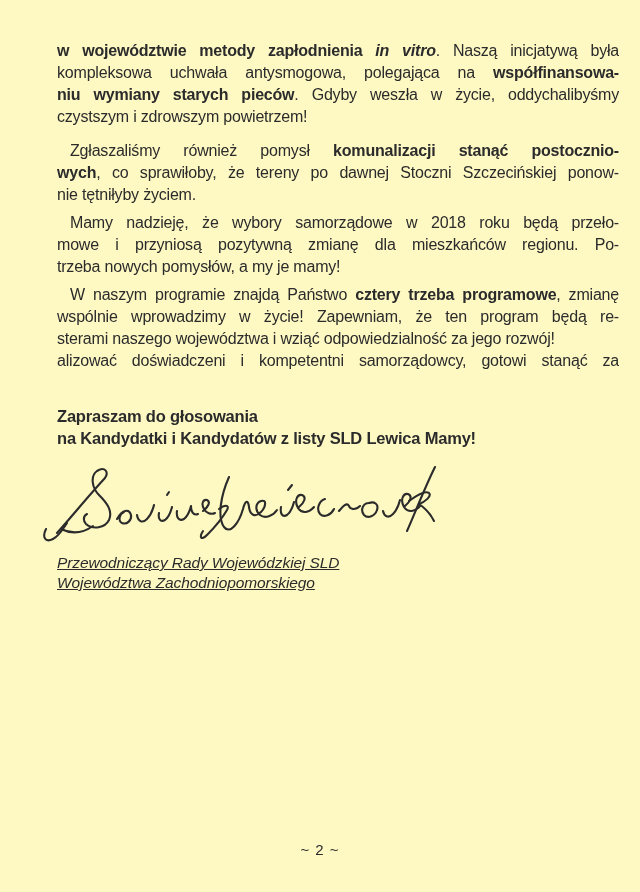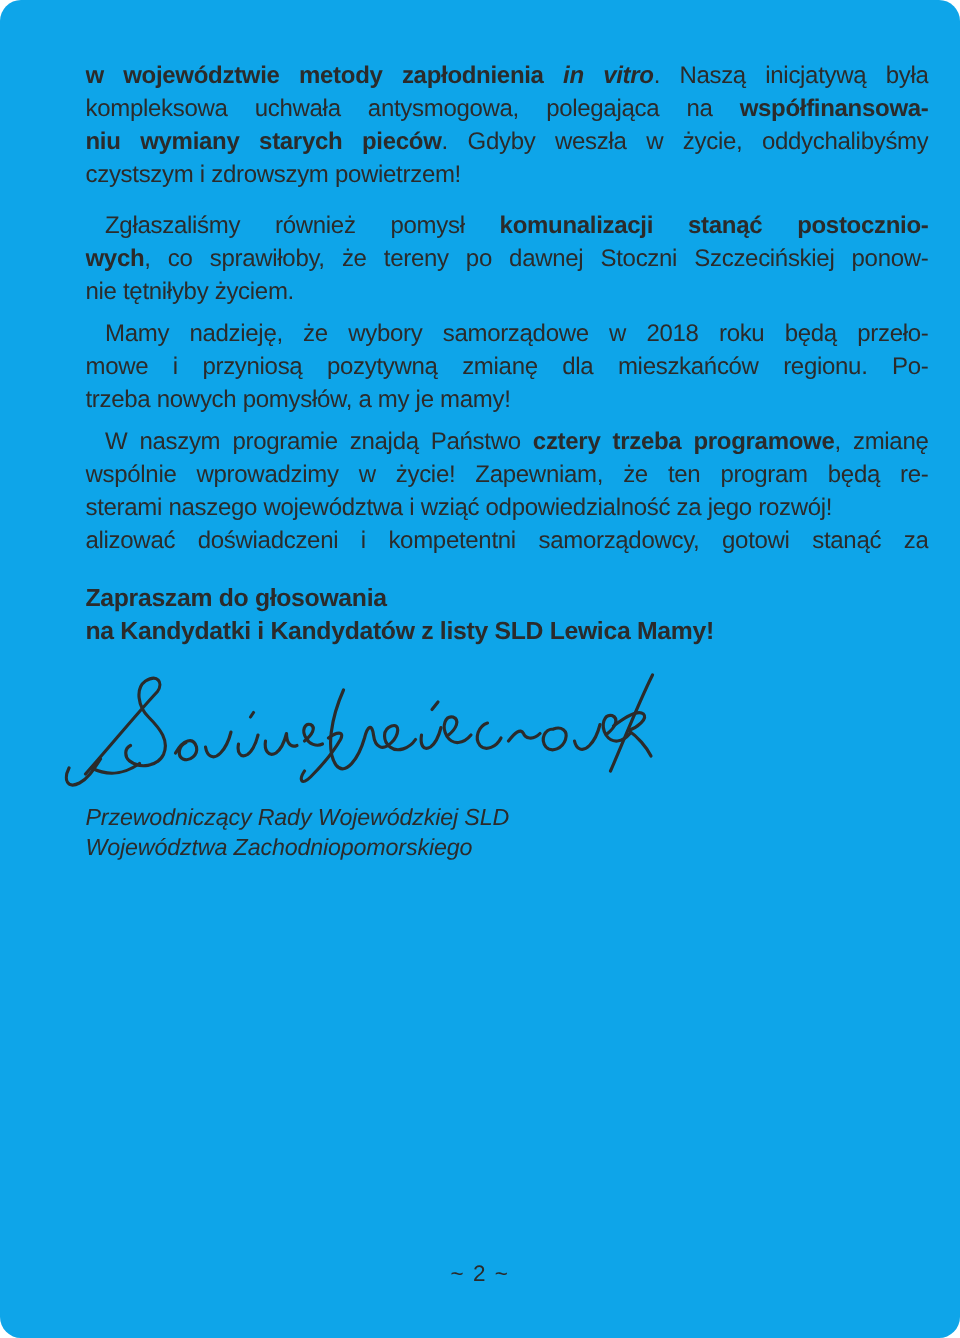--- a/index.html
+++ b/index.html
@@ -11,22 +11,21 @@
     width: 640px;
     height: 892px;
     position: relative;
     overflow: hidden;
     font-family: "Liberation Sans", sans-serif;
     color: #2b2b2b;
   }
   .page {
     position: absolute;
     inset: 0;
-    background: #0ea5e9;
-    border-radius: 14px;
+    background: #fef9c3;
   }
   .column {
     position: absolute;
     top: 40px;
     left: 57px;
     width: 562px;
   }
   
   .para { margin: 0 0 6px 0; }
   .para:first-child { margin-bottom: 12px; }
@@ -41,40 +40,41 @@
   }
   .line.last {
     text-align-last: left;
   }
   .para.indent .line:first-child { text-indent: 13px; }
   .s-r  { font-weight: 400; }
   .s-b  { font-weight: 700; }
   .s-bi { font-weight: 700; font-style: italic; }
 
   .cta {
-    margin-top: 16px;
+    margin-top: 33px;
   }
   .cta .cta-line {
     font-size: 16.5px;
     line-height: 22px;
     font-weight: 700;
     letter-spacing: -0.2px;
     white-space: nowrap;
   }
 
   .signature-wrap {
     margin-top: 16px;
     margin-left: -14px;
     width: 400px;
     height: 80px;
   }
   .signature-wrap svg { display: block; }
 
   .credentials {
     margin-top: 8px;
+    text-decoration: underline;
   }
   .credentials .cred-line {
     font-style: italic;
     font-size: 15.5px;
     line-height: 20px;
     letter-spacing: -0.1px;
     white-space: nowrap;
   }
 
   .footer {

